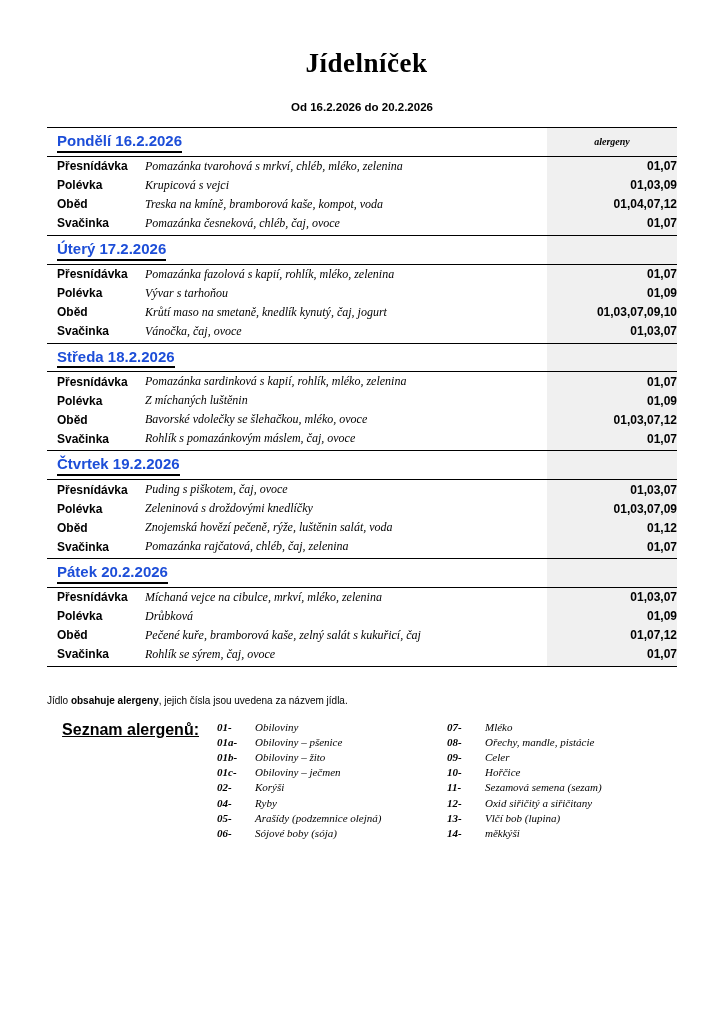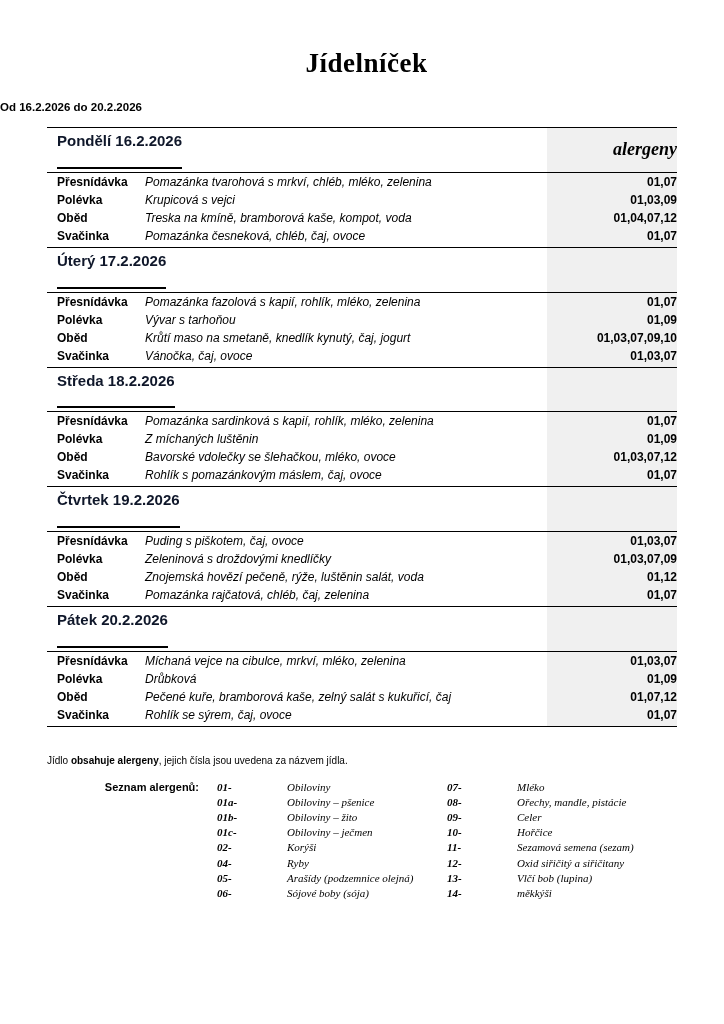--- a/index.html
+++ b/index.html
@@ -25,20 +25,21 @@
   .title {
     text-align: center;
     font-family: "Liberation Serif", serif;
     font-size: 27px;
     font-weight: bold;
     letter-spacing: 0.5px;
     margin-top: 48px;
     padding-left: 9px;
   }
   .subtitle {
+    text-align: center;
     font-family: "Liberation Sans", sans-serif;
     font-size: 11.5px;
     font-weight: bold;
     margin-top: 22px;
     margin-bottom: 14px;
   }
   .menu-table {
     width: 630px;
     margin: 0 auto;
     border-collapse: collapse;
@@ -56,50 +57,50 @@
     border-top: 1.6px solid #000;
     border-bottom: 1.6px solid #000;
   }
   tr.day-row td.daycell {
     padding: 4px 0 3px 10px;
   }
   .day-name {
     font-family: "Liberation Sans", sans-serif;
     font-size: 15px;
     font-weight: bold;
-    color: #0f172a;
+    color: #1d4ed8;
     display: inline-block;
     border-bottom: 2px solid #000;
     line-height: 1.25;
-    padding-bottom: 16px;
+    padding-bottom: 0px;
   }
   tr.day-row td.alg-head {
     background: #f0f0f0;
-    text-align: right;
+    text-align: center;
     font-family: "Liberation Serif", serif;
     font-style: italic;
     font-weight: bold;
-    font-size: 18px;
+    font-size: 10px;
   }
   tr.day-row td.alg-blank {
     background: #f0f0f0;
   }
 
   tr.meal-row td {
     font-size: 12px;
     padding: 2px 0;
   }
   td.meal-type {
     font-family: "Liberation Sans", sans-serif;
     font-weight: bold;
     font-size: 11px;
     padding-left: 10px !important;
   }
   td.meal-desc {
-    font-family: Liberation Sans, sans-serif;
+    font-family: Liberation Serif, serif;
     font-style: italic;
     font-size: 12.5px;
   }
   td.meal-alg {
     background: #f0f0f0;
     text-align: right;
     font-family: "Liberation Sans", sans-serif;
     font-weight: bold;
     font-size: 11.5px;
   }
@@ -128,38 +129,38 @@
     margin: 14px auto 0 auto;
     display: flex;
     align-items: flex-start;
   }
   .alerg-label {
     width: 190px;
     text-align: right;
     padding-right: 18px;
     font-family: "Liberation Sans", sans-serif;
     font-weight: bold;
-    font-size: 11px;
+    font-size: 16px;
     padding-top: 1px;
     box-sizing: border-box;
+    text-decoration: underline;
   }
   .alerg-cols {
     display: flex;
     flex: 1;
   }
   .alerg-col {
     width: 230px;
   }
   .alerg-item {
     display: flex;
     font-family: "Liberation Serif", serif;
     font-style: italic;
     font-size: 11px;
     line-height: 1.38;
-    gap: 32px;
   }
   .alerg-code {
     width: 38px;
     font-weight: bold;
     flex-shrink: 0;
   }
   .alerg-text { flex: 1; }
 
   .footer-note {
     width: 630px;

